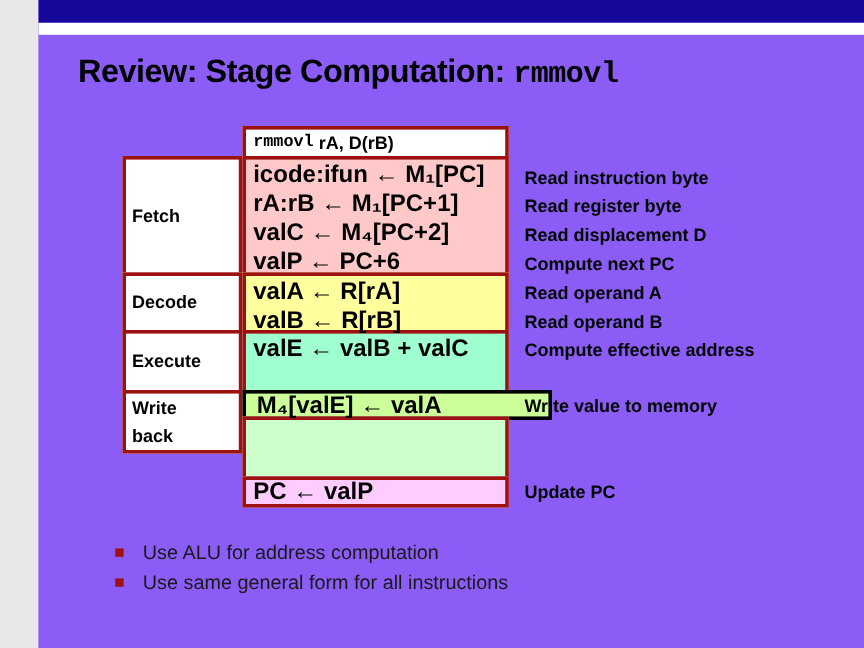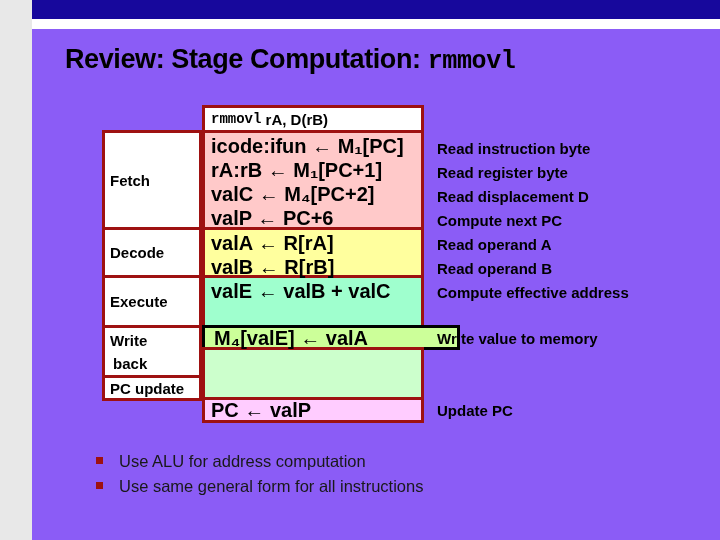--- a/index.html
+++ b/index.html
@@ -22,21 +22,21 @@
   
   .header-cell {
     position:absolute; left:170px; top:105px; width:222px; height:28px;
     box-sizing:border-box; background:#ffffff; border:3px solid var(--brd);
     display:flex; align-items:center; padding-left:6px;
     font-weight:bold; font-size:15px; white-space:pre;
   }
   .header-cell .mono { font-size:14px; }
 
   
-  .labels-col { position:absolute; left:70px; top:130px; width:100px;text-align:right; }
+  .labels-col { position:absolute; left:70px; top:130px; width:100px; }
   .label-cell {
     box-sizing:border-box; border:3px solid var(--brd); background:#ffffff;
     margin-top:-3px; display:flex; align-items:center; padding-left:5px;
     font-weight:bold; font-size:15px; line-height:23px; white-space:pre-line;
   }
   .label-cell:first-child { margin-top:0; }
 
   
   .expr-col { position:absolute; left:170px; top:130px; width:222px; }
   .expr-cell {
@@ -81,21 +81,20 @@
   <h1 class="title"><span>Review: Stage Computation: </span><span class="mono">rmmovl</span></h1>
 
   <div class="header-cell"><span class="mono">rmmovl</span><span> rA, D(rB)</span></div>
 
   <div class="labels-col" id="labels">
       <div class="label-cell r0"><span>Fetch</span></div>
       <div class="label-cell r1"><span>Decode</span></div>
       <div class="label-cell r2"><span>Execute</span></div>
       <div class="label-cell r4"><span>Write
 back</span></div>
-      <div class="label-cell r5"><span>PC update</span></div>
     </div>
   <div class="expr-col" id="exprs">
       <div class="expr-cell r0" style="background: rgb(255, 201, 201);">
         <div class="line">icode:ifun ← M₁[PC]</div>
         <div class="line">rA:rB ← M₁[PC+1]</div>
         <div class="line">valC ← M₄[PC+2]</div>
         <div class="line">valP ← PC+6</div>
       </div>
       <div class="expr-cell r1" style="background: rgb(255, 255, 158);">
         <div class="line">valA ← R[rA]</div>

